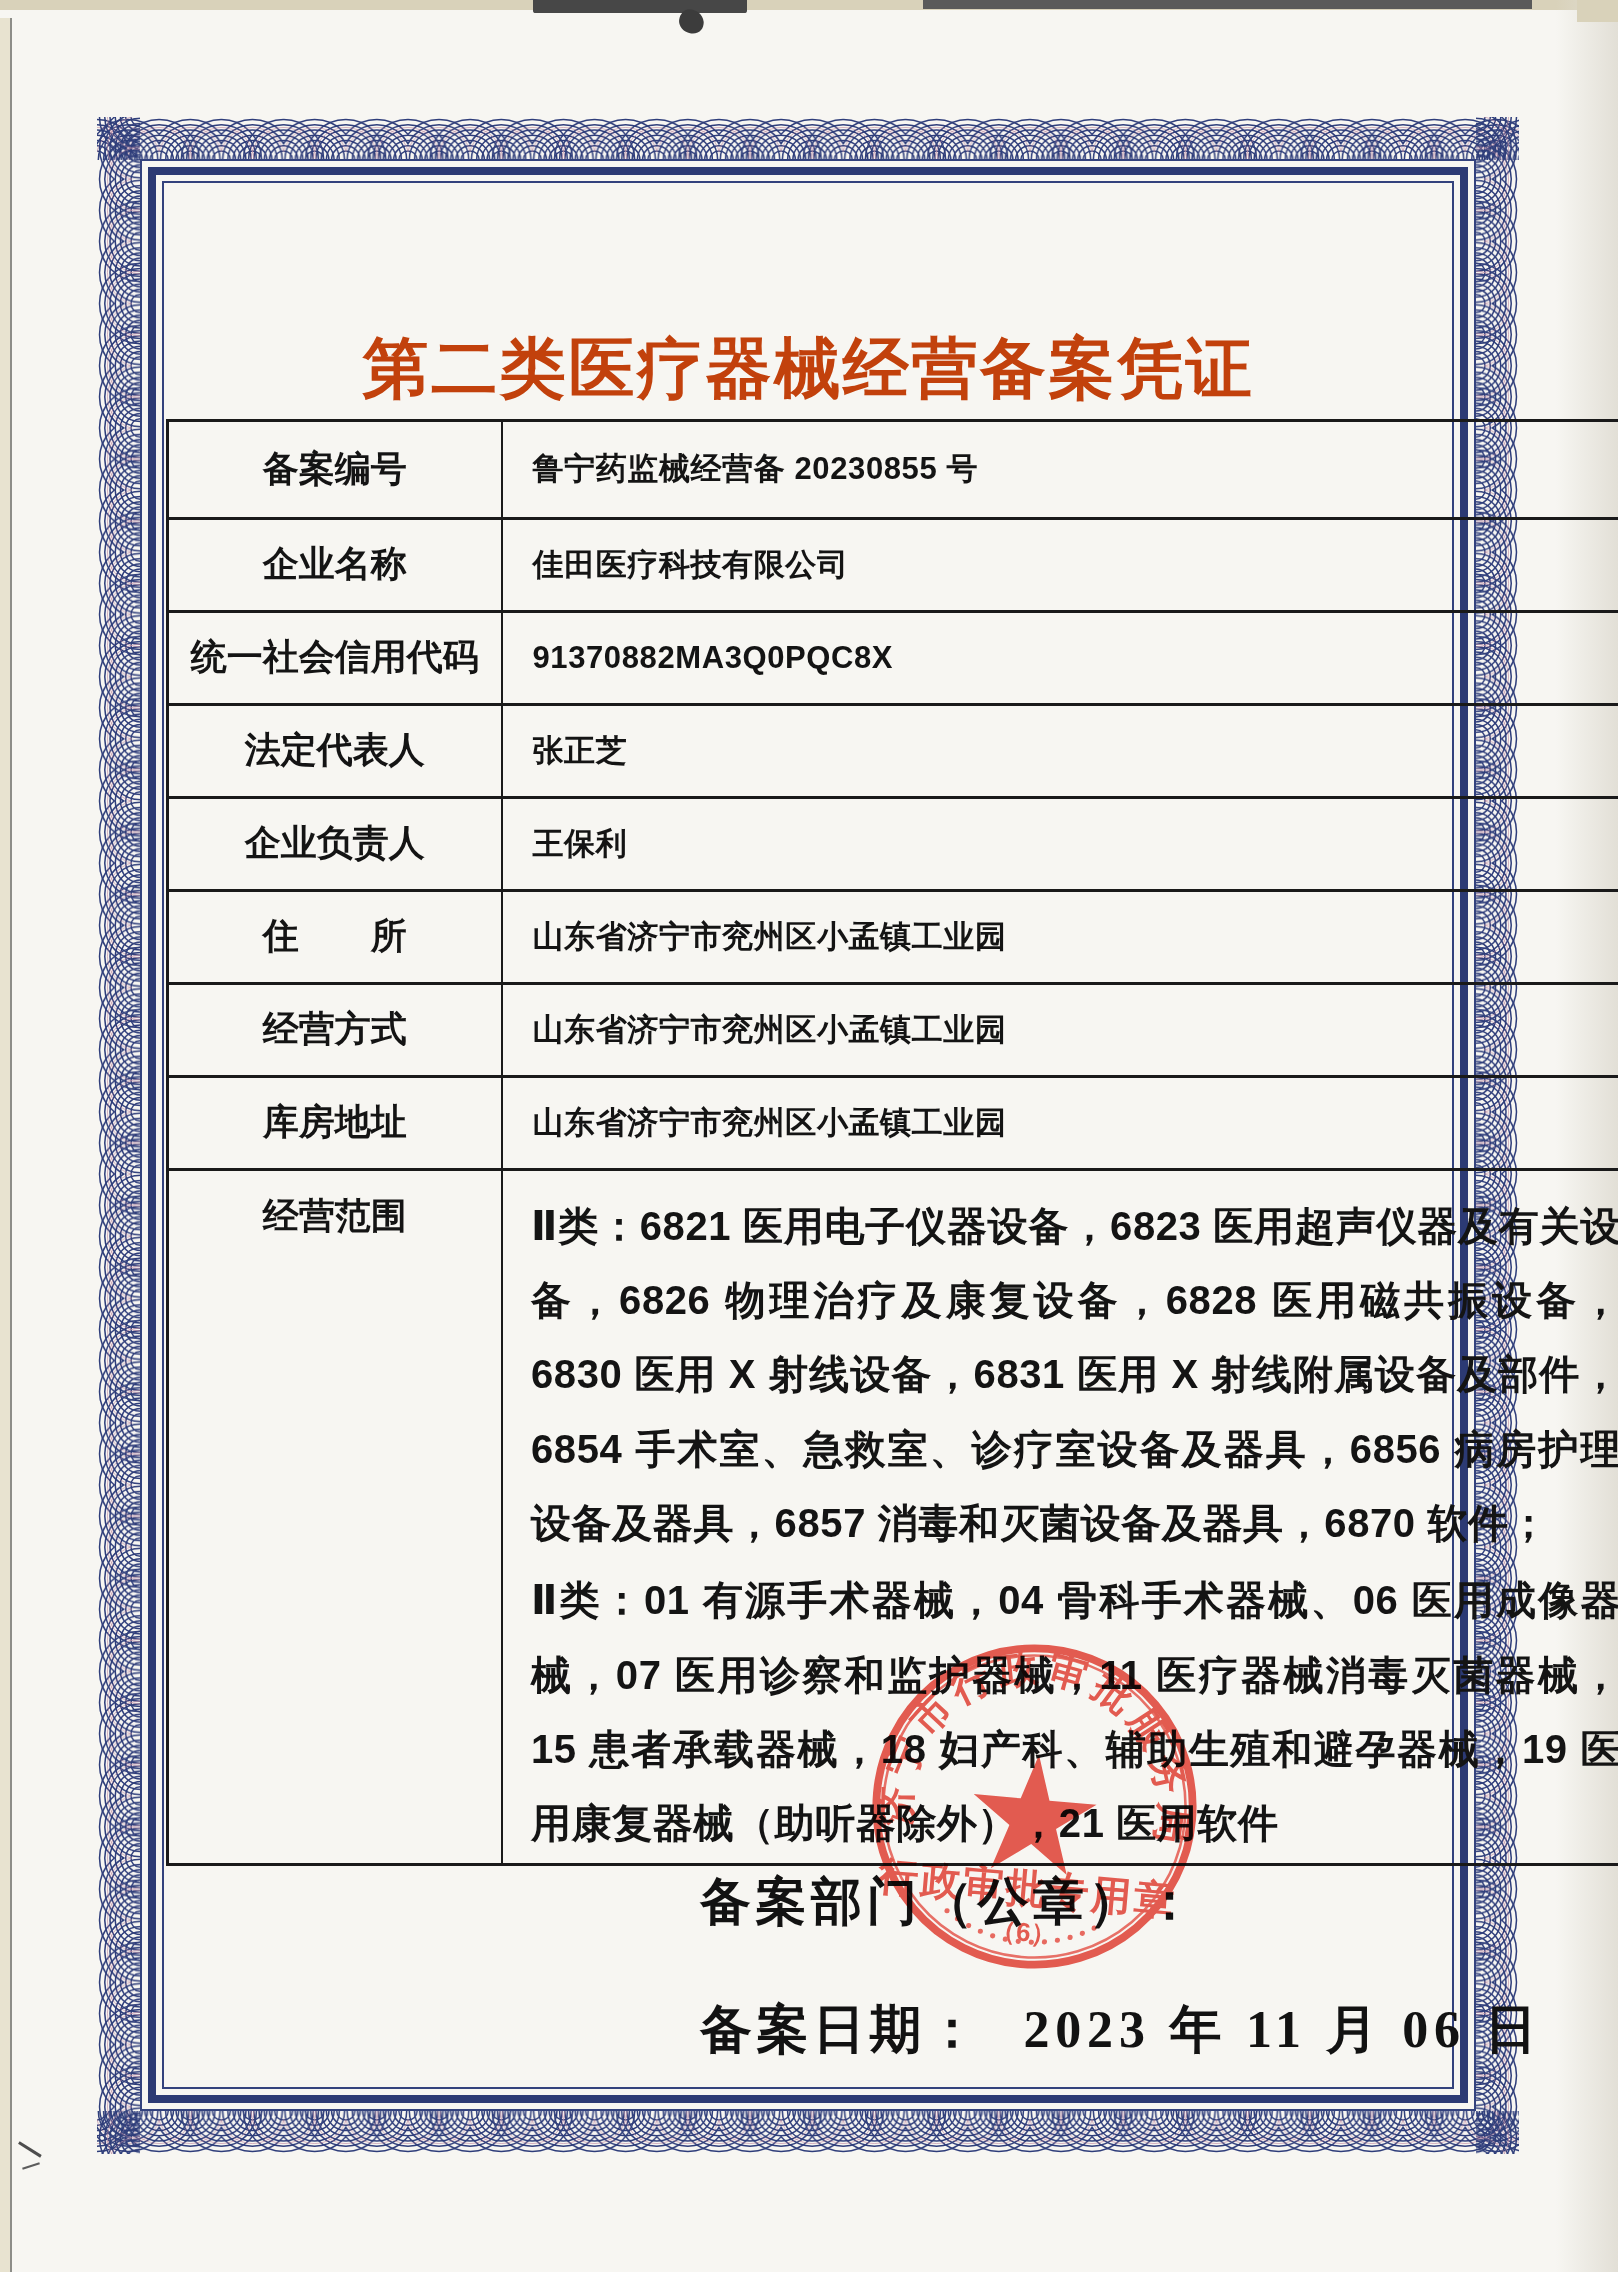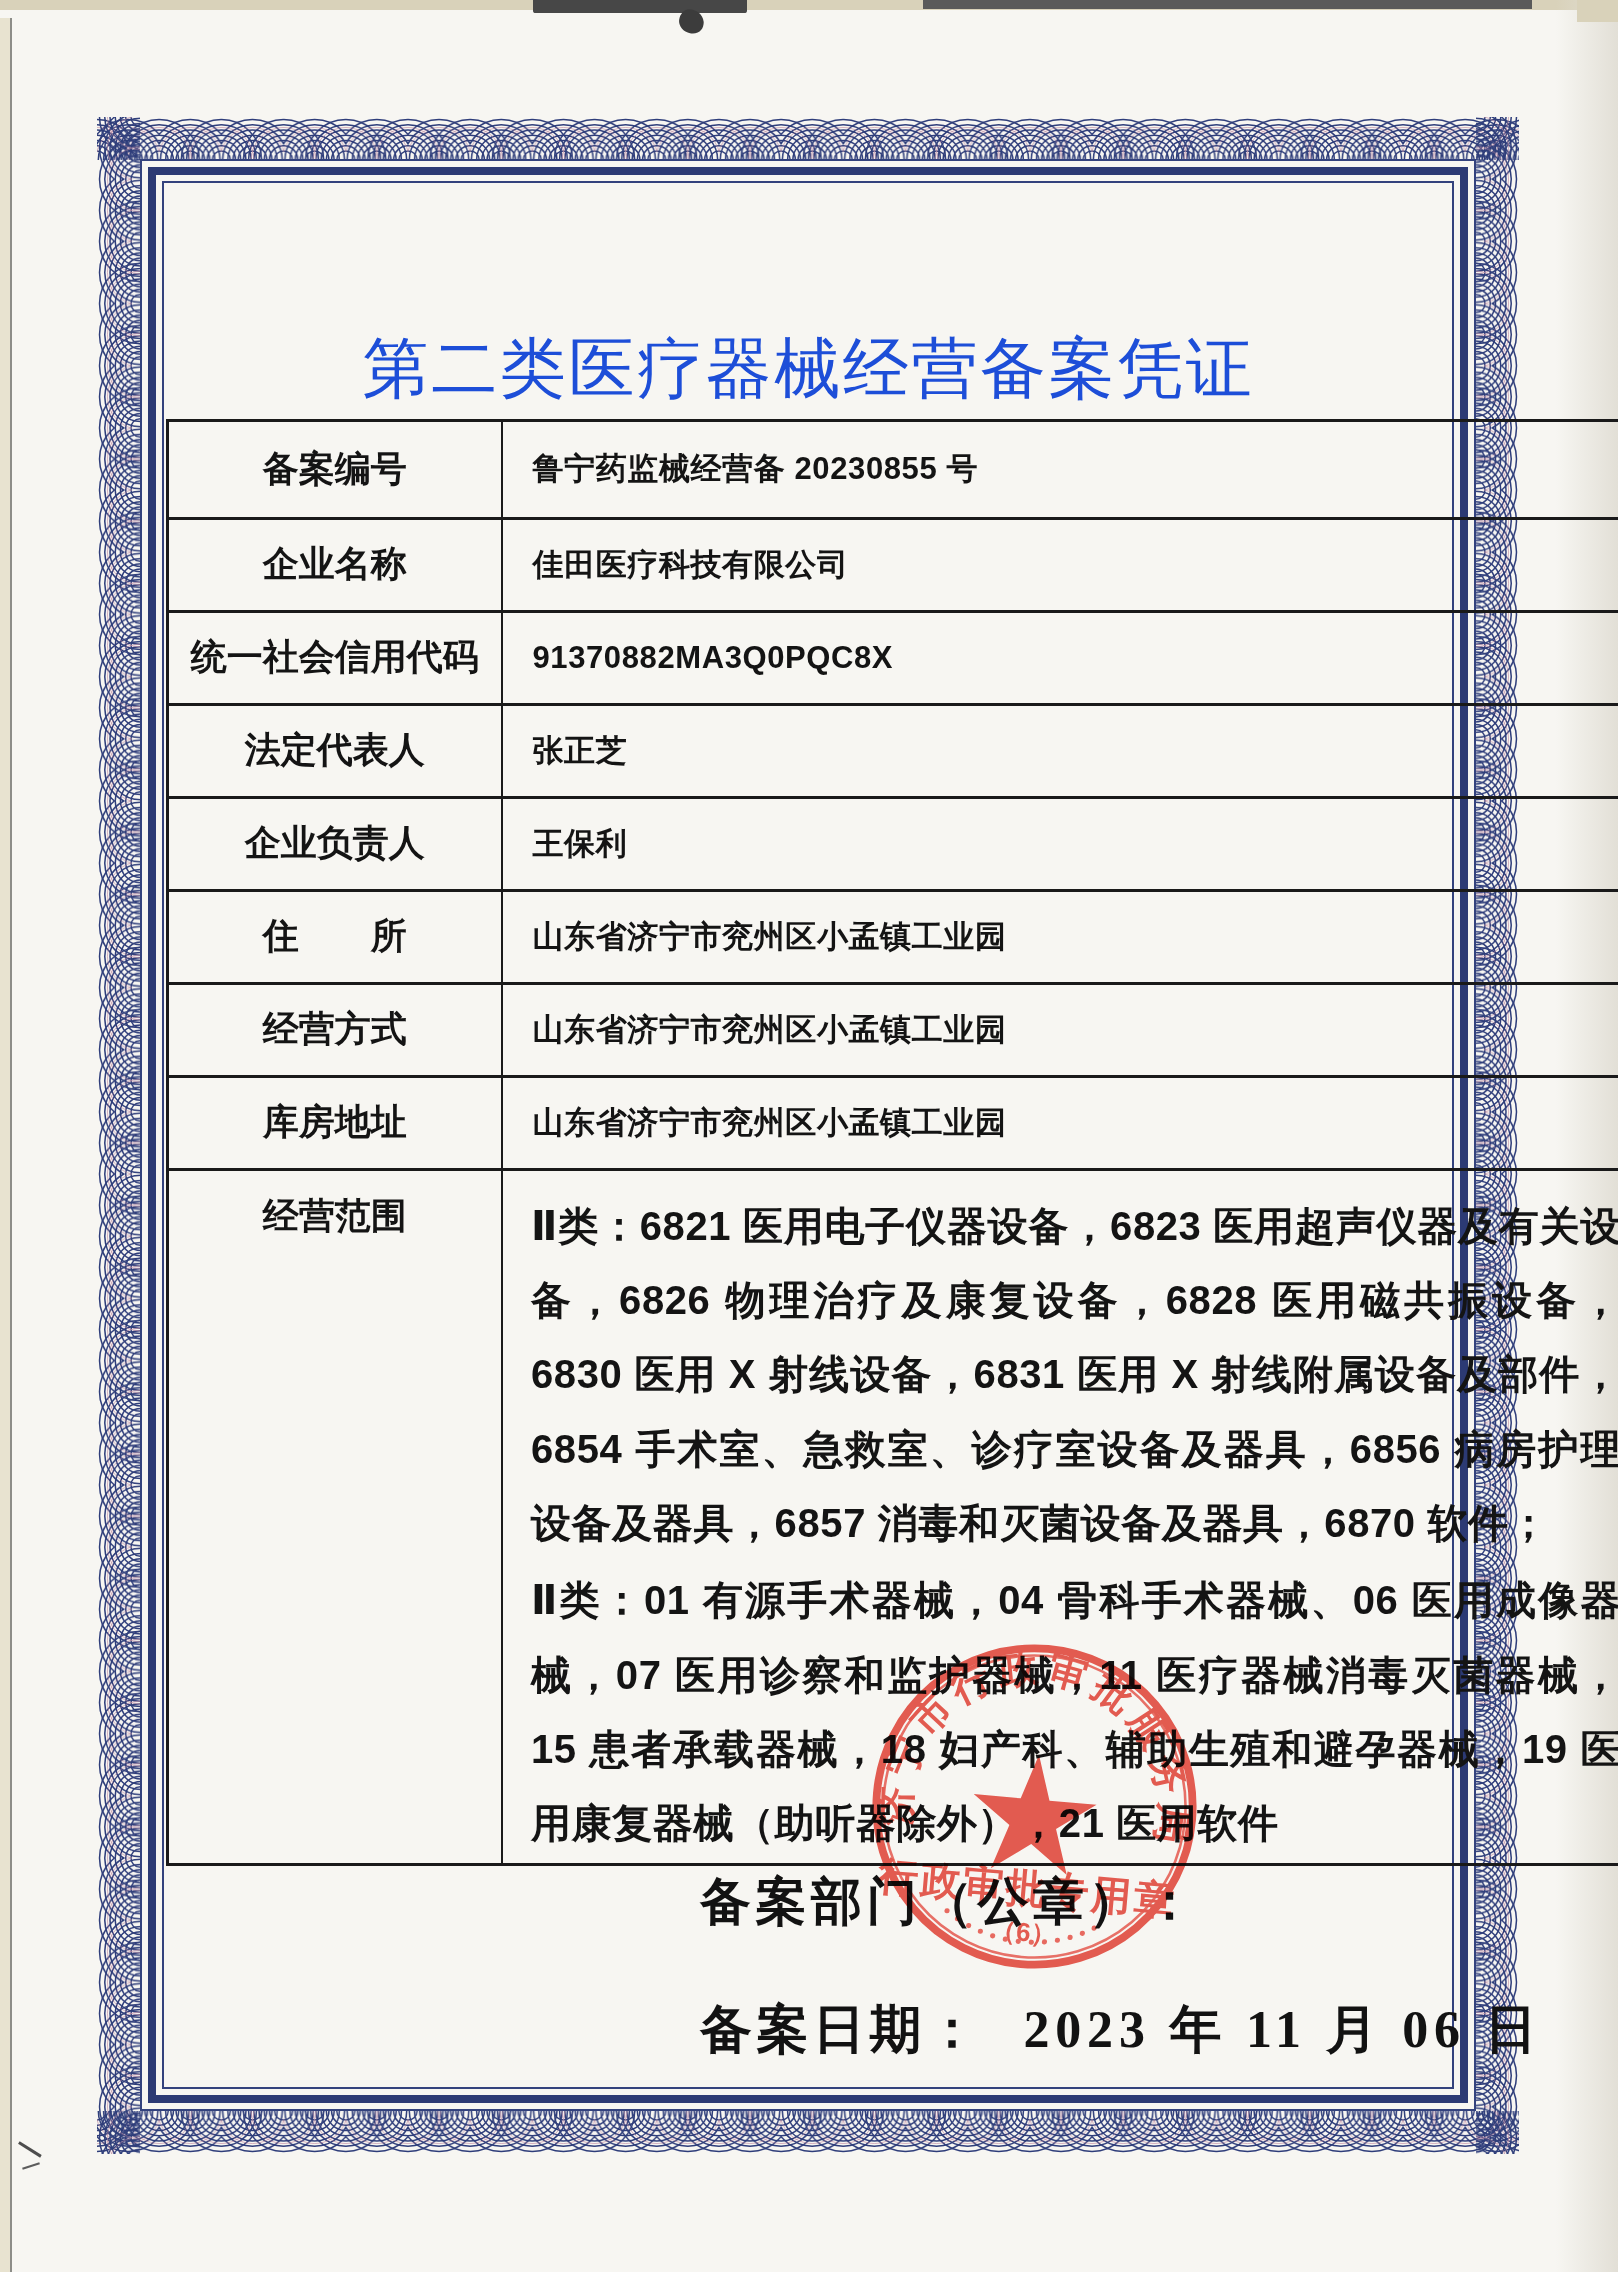--- a/index.html
+++ b/index.html
@@ -27,21 +27,21 @@
   .band-right{left:1476px;top:117px;width:43px;height:2037px;}
 
   
   .frame{position:absolute;left:140px;top:159px;width:1336px;height:1952px;border:2.6px solid #33427d;box-sizing:border-box;}
   .frame-mid{position:absolute;inset:5.8px;border:8.4px solid #2c3a74;}
   .frame-in{position:absolute;inset:5.8px;border:2.6px solid #33427d;}
 
   
   .content{position:absolute;left:166px;top:185px;width:1285px;height:1900px;}
   .title{margin:144px 0 0 0;text-align:center;font-family:"Liberation Serif","DejaVu Serif",serif;
-         font-size:66px;font-weight:normal;letter-spacing:2.6px;color:#1d4ed8;line-height:1.2;}
+         font-size:66px;font-weight:bold;letter-spacing:2.6px;color:#c2410c;line-height:1.2;}
 
   table.cert{margin:10.4px auto 0 auto;width:1481px;border-collapse:collapse;table-layout:fixed;
              border:3.2px solid #1a1a1a;}
   table.cert td{border:2.6px solid #1a1a1a;border-top-width:3.9px;border-bottom-width:3.9px;box-sizing:border-box;}
   td.lbl{width:334px;text-align:center;vertical-align:middle;
          font-family:"Liberation Serif","DejaVu Serif",serif;font-size:36px;font-weight:600;color:#141414;}
   td.val{vertical-align:middle;padding-left:30px;padding-right:19.4px;
          font-size:31px;font-weight:600;color:#141414;letter-spacing:0.6px;}
   tr.r1 td{height:98px;}
   tr.r td{height:93px;}

